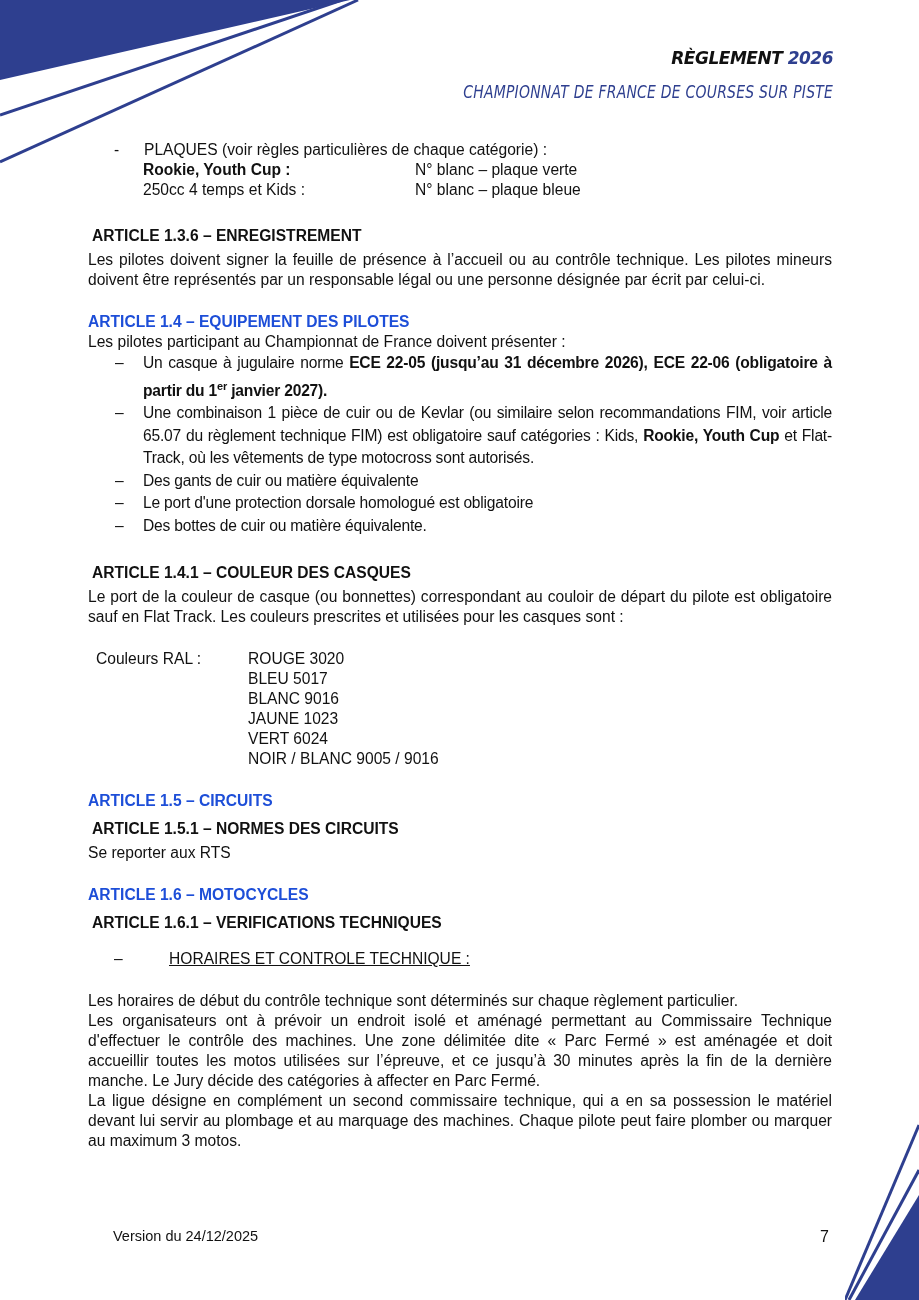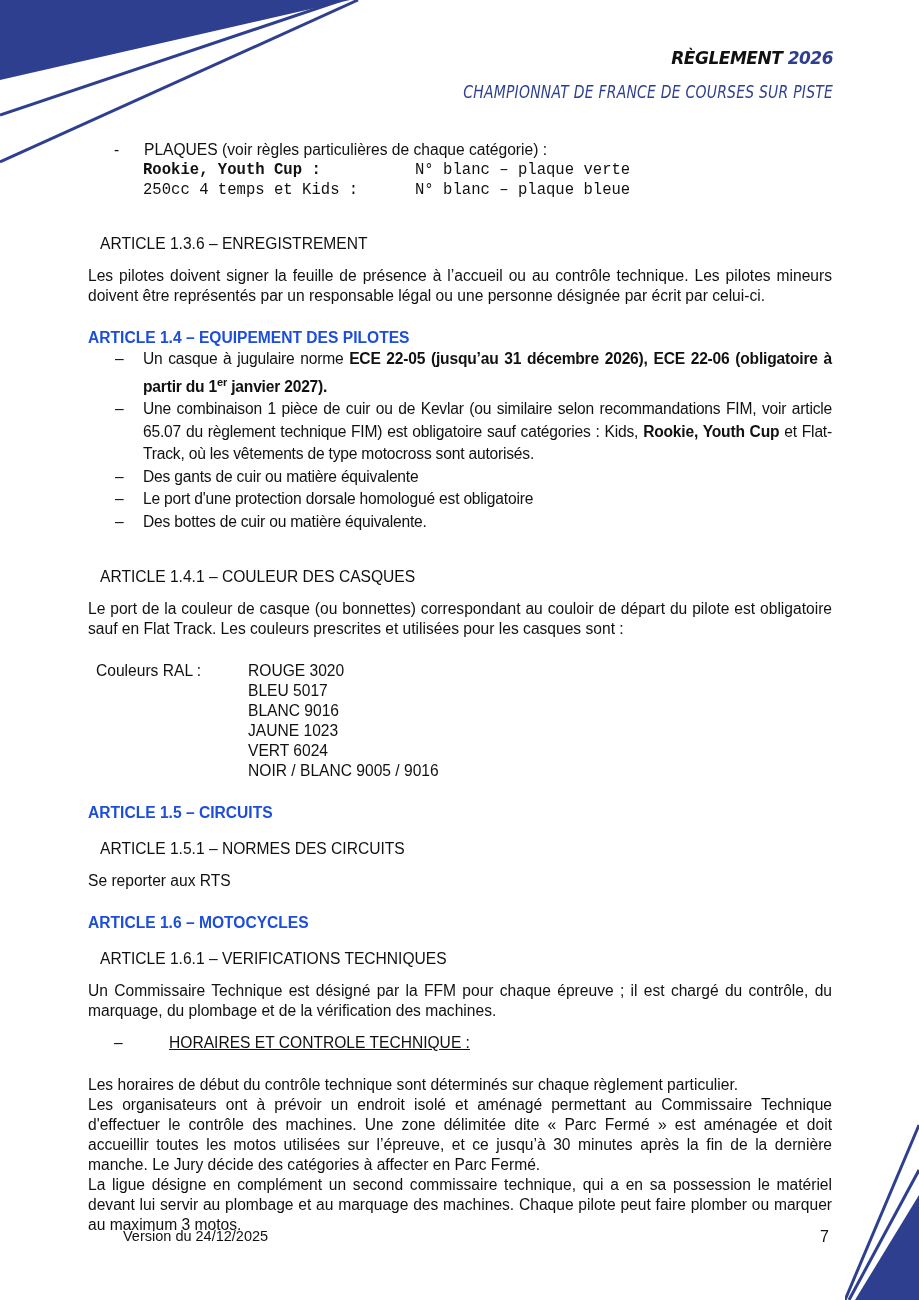--- a/index.html
+++ b/index.html
@@ -5,35 +5,35 @@
   html, body { margin:0; padding:0; background:#fff; }
   body { width:919px; height:1300px; position:relative; overflow:hidden;
          font-family:"Liberation Sans", sans-serif; color:#111; font-size:15.6px; }
   .deco { position:absolute; }
   .hdr { position:absolute; right:86px; text-align:right; font-style:italic; }
   .hdr-title { top:48px; font-weight:bold; font-size:17px; letter-spacing:-0.5px; font-family:"DejaVu Sans", sans-serif; }
   .hdr-title .y { color:#2e3f8f; }
   .hdr-sub { top:82px; font-size:17px; color:#2e3f8f; letter-spacing:0.3px; transform:scaleX(0.82); transform-origin:right; font-family:"DejaVu Sans", sans-serif; }
   .content { position:absolute; left:88px; top:140px; width:744px; line-height:20px; }
   .h-blue { color:#1d4ed8; font-weight:bold; margin:0; }
-  .h-black { font-weight:normal; margin:12px; }
+  .h-black { font-weight:bold; margin:4px; }
   p { margin:0; text-align:justify; }
   .gap-l { height:22px; } .gap-m { height:12px; } .gap-s { height:4px; }
   .bullet-row { display:flex; }
   .bullet-row .dash { width:30px; flex:none; padding-left:26px; }
   .plates { margin-left:55px; }
-  .plates .row { display:flex;font-family:Liberation Mono, monospace; }
+  .plates .row { display:flex; }
   .plates .k { width:272px; }
   ul.eq { list-style:none; margin:0; padding:0 0 0 27px; }
   ul.eq li { display:flex; line-height:22.5px; font-family:"Liberation Sans Narrow","Liberation Sans", sans-serif; }
   ul.eq li .d { width:28px; flex:none; }
   ul.eq li .t { text-align:justify; flex:1; letter-spacing:-0.2px; }
   .ral { display:flex; margin-left:8px; }
   .ral .lbl { width:152px; }
-  .footer-ver { position:absolute; left:123px; top:1228px; font-size:14.5px; }
+  .footer-ver { position:absolute; left:113px; top:1228px; font-size:14.5px; }
   .footer-pg { position:absolute; left:820px; top:1228px; font-size:16px; }
   u { text-decoration:underline; }
 </style>
 </head>
 <body>
 
 <svg class="deco" style="left:0;top:0" width="360" height="170" viewBox="0 0 360 170">
   <polygon points="0,0 350,0 0,80" fill="#2e3f8f"></polygon>
   <line x1="0" y1="115" x2="342" y2="0" stroke="#2e3f8f" stroke-width="3"></line>
   <line x1="0" y1="162" x2="358" y2="0" stroke="#2e3f8f" stroke-width="3"></line>
@@ -62,20 +62,21 @@
         <span>N° blanc – plaque bleue</span>
       </div>
   </div>
   <div class="gap-l"></div>
 
   <h4 class="h-black">ARTICLE 1.3.6 – ENREGISTREMENT</h4>
   <p>Les pilotes doivent signer la feuille de présence à l’accueil ou au contrôle technique. Les pilotes mineurs doivent être représentés par un responsable légal ou une personne désignée par écrit par celui-ci.</p>
   <div class="gap-l"></div>
 
   <h4 class="h-blue">ARTICLE 1.4 – EQUIPEMENT DES PILOTES</h4>
+  <p>Les pilotes participant au Championnat de France doivent présenter :</p>
   <ul class="eq">
     <li>
         <span class="d">–</span>
         <span class="t"><span>Un casque à jugulaire norme </span><b>ECE 22-05 (jusqu’au 31 décembre 2026), ECE 22-06 (obligatoire à partir du 1</b><b><sup style="font-size:11px">er</sup></b><b> janvier 2027).</b></span>
       </li>
     <li>
         <span class="d">–</span>
         <span class="t"><span>Une combinaison 1 pièce de cuir ou de Kevlar (ou similaire selon recommandations FIM, voir article 65.07 du règlement technique FIM) est obligatoire sauf catégories : Kids, </span><b>Rookie, Youth Cup</b><span> et Flat-Track, où les vêtements de type motocross sont autorisés.</span></span>
       </li>
     <li>
@@ -111,21 +112,20 @@
 
   <h4 class="h-blue">ARTICLE 1.5 – CIRCUITS</h4>
   <div class="gap-s"></div>
   <h4 class="h-black">ARTICLE 1.5.1 – NORMES DES CIRCUITS</h4>
   <p>Se reporter aux RTS</p>
   <div class="gap-l"></div>
 
   <h4 class="h-blue">ARTICLE 1.6 – MOTOCYCLES</h4>
   <div class="gap-s"></div>
   <h4 class="h-black">ARTICLE 1.6.1 – VERIFICATIONS TECHNIQUES</h4>
-  <p>Un Commissaire Technique est désigné par la FFM pour chaque épreuve ; il est chargé du contrôle, du marquage, du plombage et de la vérification des machines.</p>
   <div class="gap-m"></div>
   <div class="bullet-row">
       <span class="dash" style="width:55px">–</span>
       <u>HORAIRES ET CONTROLE TECHNIQUE :</u>
     </div>
   <div class="gap-l"></div>
   <p>Les horaires de début du contrôle technique sont déterminés sur chaque règlement particulier.</p>
   <p>Les organisateurs ont à prévoir un endroit isolé et aménagé permettant au Commissaire Technique d'effectuer le contrôle des machines. Une zone délimitée dite « Parc Fermé » est aménagée et doit accueillir toutes les motos utilisées sur l’épreuve, et ce jusqu’à 30 minutes après la fin de la dernière manche. Le Jury décide des catégories à affecter en Parc Fermé.</p>
   <p>La ligue désigne en complément un second commissaire technique, qui a en sa possession le matériel devant lui servir au plombage et au marquage des machines. Chaque pilote peut faire plomber ou marquer au maximum 3 motos.</p>
 </div>

